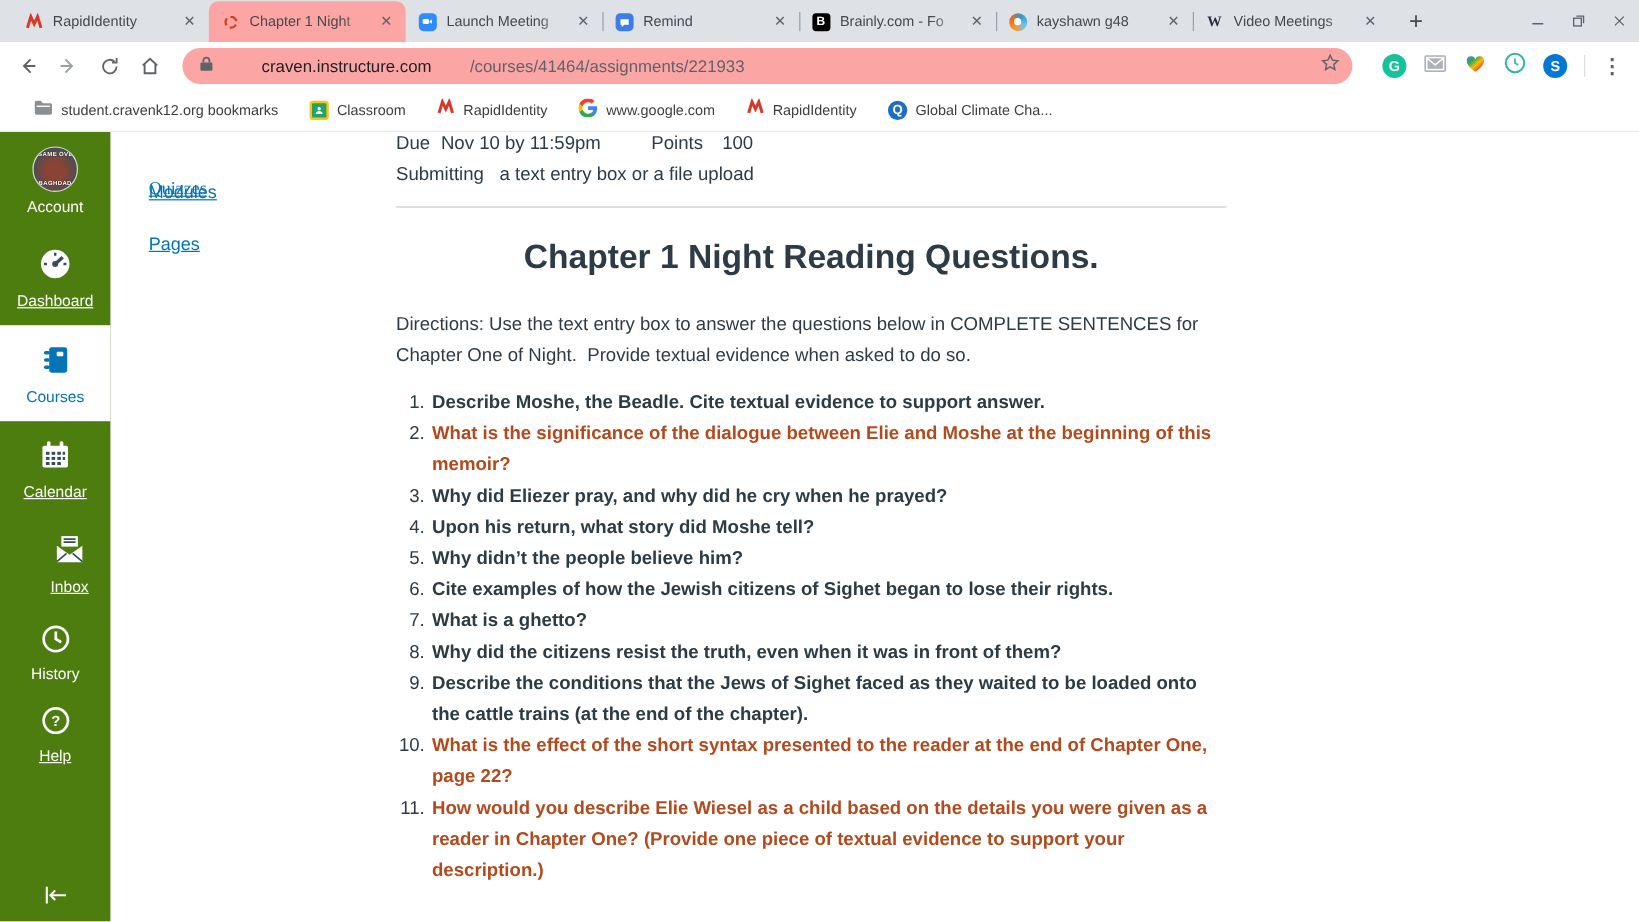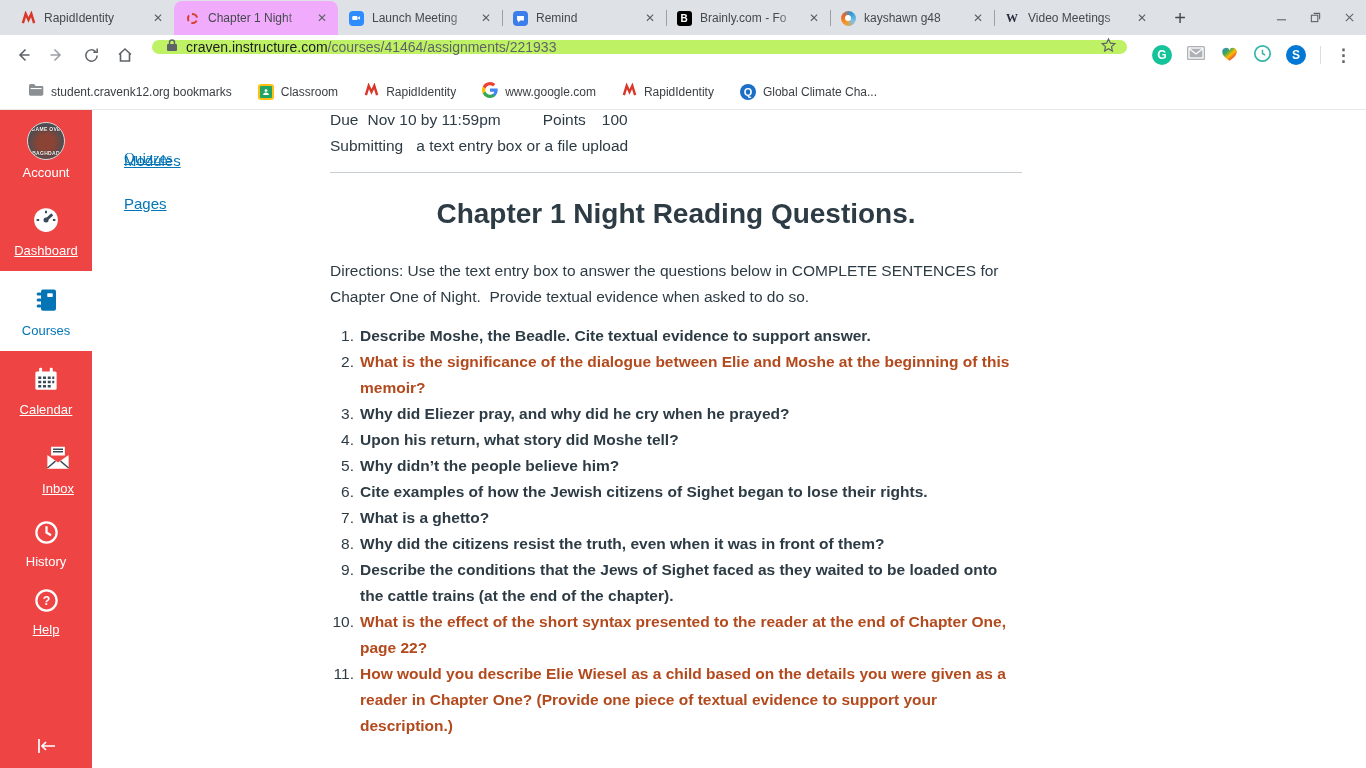--- a/index.html
+++ b/index.html
@@ -3,55 +3,55 @@
 <meta charset="utf-8">
 <style>
   * { box-sizing: border-box; margin: 0; padding: 0; }
   html,body { width:1366px; height:768px; overflow:hidden; }
   body { font-family:"Liberation Sans", sans-serif; background:#fff; position:relative; }
 
   
   .tabstrip { position:absolute; top:0; left:0; width:1366px; height:35px; background:#DEE1E6; display:flex; align-items:flex-end; }
   .tabs { display:flex; align-items:flex-end; margin-left:10px; height:35px; }
   .tab { width:164px; height:34px; display:flex; align-items:center; padding:0 8px 0 10px; position:relative; cursor:default; }
-  .tab.active { background:#f0abfc; border-radius:8px 8px 0 0; }
+  .tab.active { background:#fca5a5; border-radius:8px 8px 0 0; }
   .tab:not(.active) + .tab:not(.active)::before { content:''; position:absolute; left:0; top:9px; height:16px; width:1px; background:#9AA0A6; }
   .tab-label { flex:1; font-size:12px; color:#45494D; white-space:nowrap; overflow:hidden; margin:0 4px 0 8px;
                -webkit-mask-image:linear-gradient(90deg,#000 75%,transparent 98%); mask-image:linear-gradient(90deg,#000 75%,transparent 98%); }
   .tab-close { color:#5F6368; font-size:12px; width:16px; height:16px; display:flex; align-items:center; justify-content:center; border-radius:50%; }
   .favicon { width:16px; height:16px; display:flex; align-items:center; justify-content:center; flex-shrink:0; }
   .newtab-btn { width:28px; height:28px; margin:0 0 3px 8px; display:flex; align-items:center; justify-content:center; font-size:20px; color:#45494D; border-radius:50%; }
   .win-controls { position:absolute; right:0; top:0; height:35px; display:flex; }
   .win-btn { width:34px; height:35px; display:flex; align-items:center; justify-content:center; color:#5F6368; font-size:13px; }
 
   .circle-icon { border-radius:50%; color:#fff; font-weight:bold; display:flex; align-items:center; justify-content:center; }
   .canvas-spinner { width:11px; height:11px; border:2px dashed #D64027; border-radius:50%; }
   .sq-icon { border-radius:3px; display:flex; align-items:center; justify-content:center; }
 
   
   .addr-row { position:absolute; top:35px; left:0; width:1366px; height:40px; background:#fff; display:flex; align-items:center; }
   .nav-btn { width:34px; height:34px; display:flex; align-items:center; justify-content:center; color:#5F6368; }
   .nav-btn:first-child { margin-left:6px; }
-  .omnibox { position:absolute; left:152px; width:975px; height:14px; top:5px; background:#bef264; border-radius:15px; display:flex; align-items:center; padding:0 10px 0 14px; }
+  .omnibox { position:absolute; left:152px; width:975px; height:30px; top:5px; background:#fca5a5; border-radius:15px; display:flex; align-items:center; padding:0 10px 0 14px;gap:32px; }
   .omni-domain { font-size:14px; color:#202124; margin-left:8px; }
   .omni-path { font-size:14px; color:#5F6368; flex:1; }
   .ext-row { position:absolute; right:14px; top:5px; height:30px; display:flex; align-items:center; gap:14px; }
   .ext-divider { width:1px; height:18px; background:#DADCE0; }
 
   
   .bm-row { position:absolute; top:75px; left:0; width:1366px; height:35px; background:#fff; display:flex; align-items:center; border-bottom:1px solid #E8E8E8; }
   .bm-item { display:flex; align-items:center; gap:7px; margin-left:26px; }
   .bm-item:first-child { margin-left:28px; }
   .bm-label { font-size:12px; color:#3C4043; white-space:nowrap; }
 
   
   .page { position:absolute; top:110px; left:0; width:1366px; height:658px; background:#fff; }
 
   
-  .gnav { position:absolute; left:0; top:0; width:92px; height:658px; background:#ef4444; }
+  .gnav { position:absolute; left:0; top:0; width:92px; height:658px; background:#4d7c0f; }
   .gnav-item { display:flex; flex-direction:column; align-items:center; justify-content:center; gap:5px; color:#fff; font-size:13px; cursor:pointer; }
   .gnav-item.it-account { height:82px; }
   .gnav-item.it-dashboard { height:79px; }
   .gnav-item.it-courses { height:80px; background:#fff; color:#0374B5; }
   .gnav-item.it-calendar { height:78px; }
   .gnav-item.it-inbox { height:81px;margin-left:24px; }
   .gnav-item.it-history { height:68px; }
   .gnav-item.it-help { height:68px; }
   .gnav-label.ul { text-decoration:underline; }
   .avatar { width:38px; height:38px; border-radius:50%; background:radial-gradient(circle at 50% 55%, #8a4334 0 30%, #4a4e55 70%, #33373c 100%); border:1px solid #d8d8d8; position:relative; overflow:hidden; }

